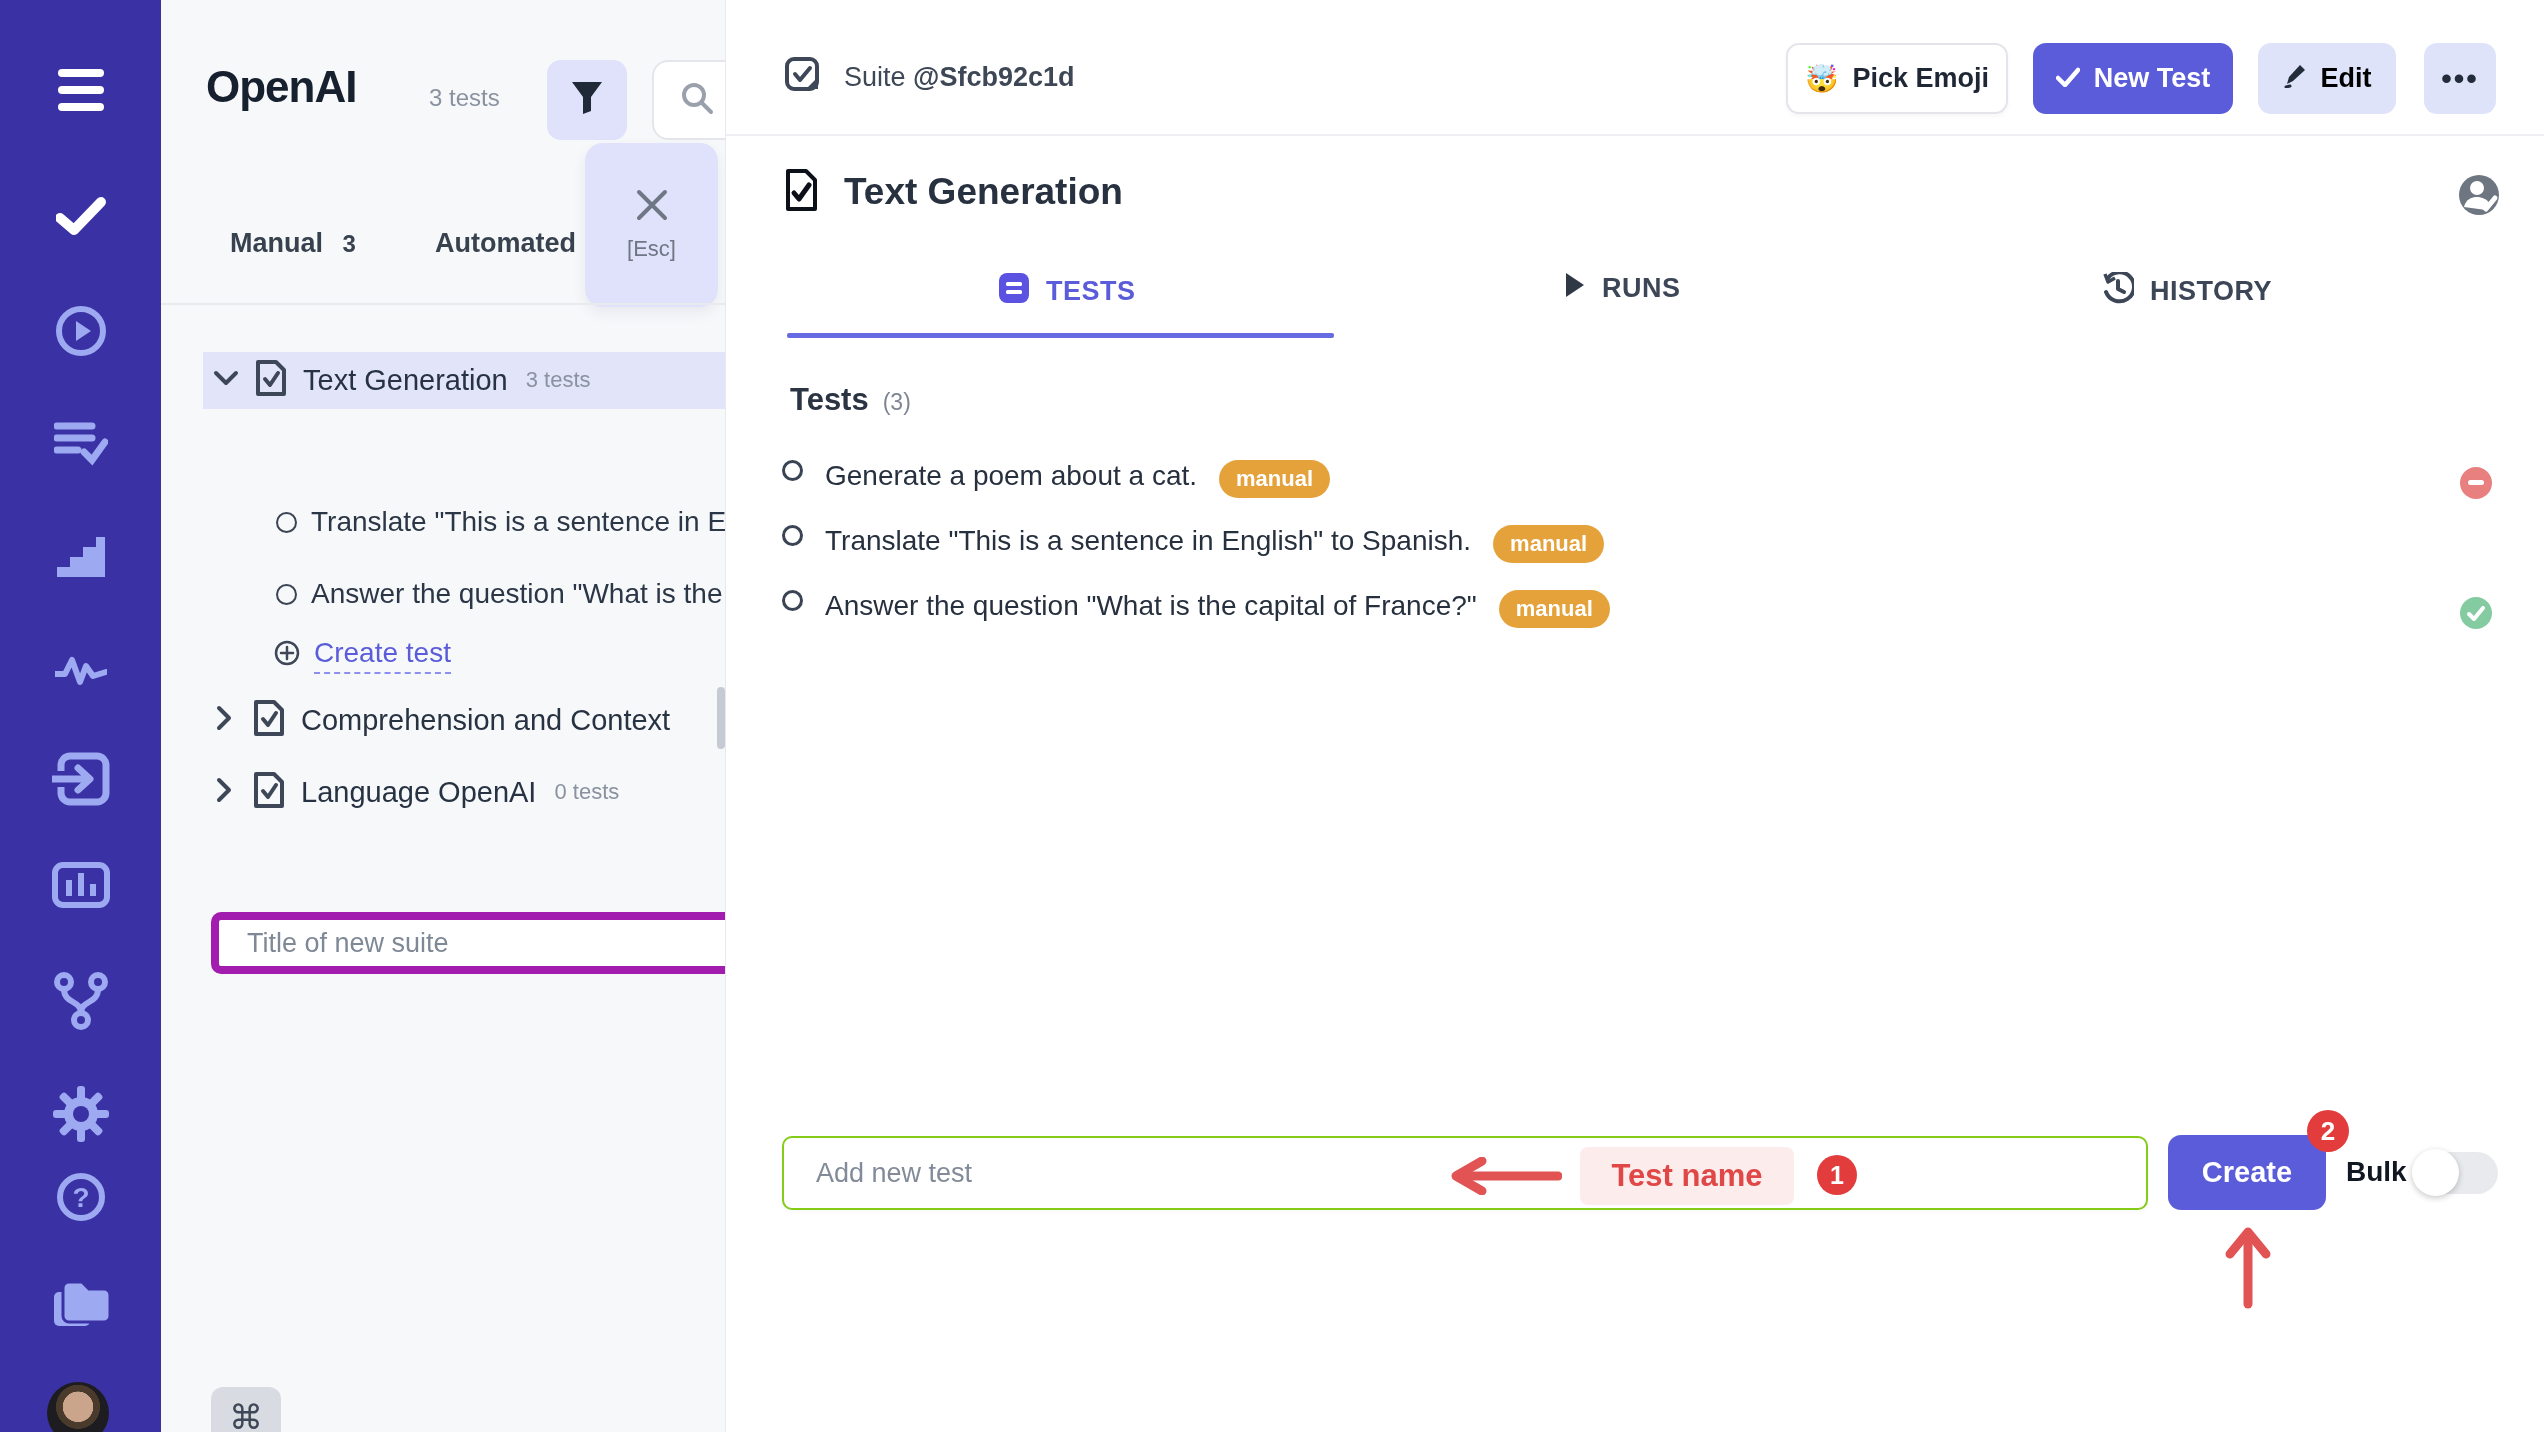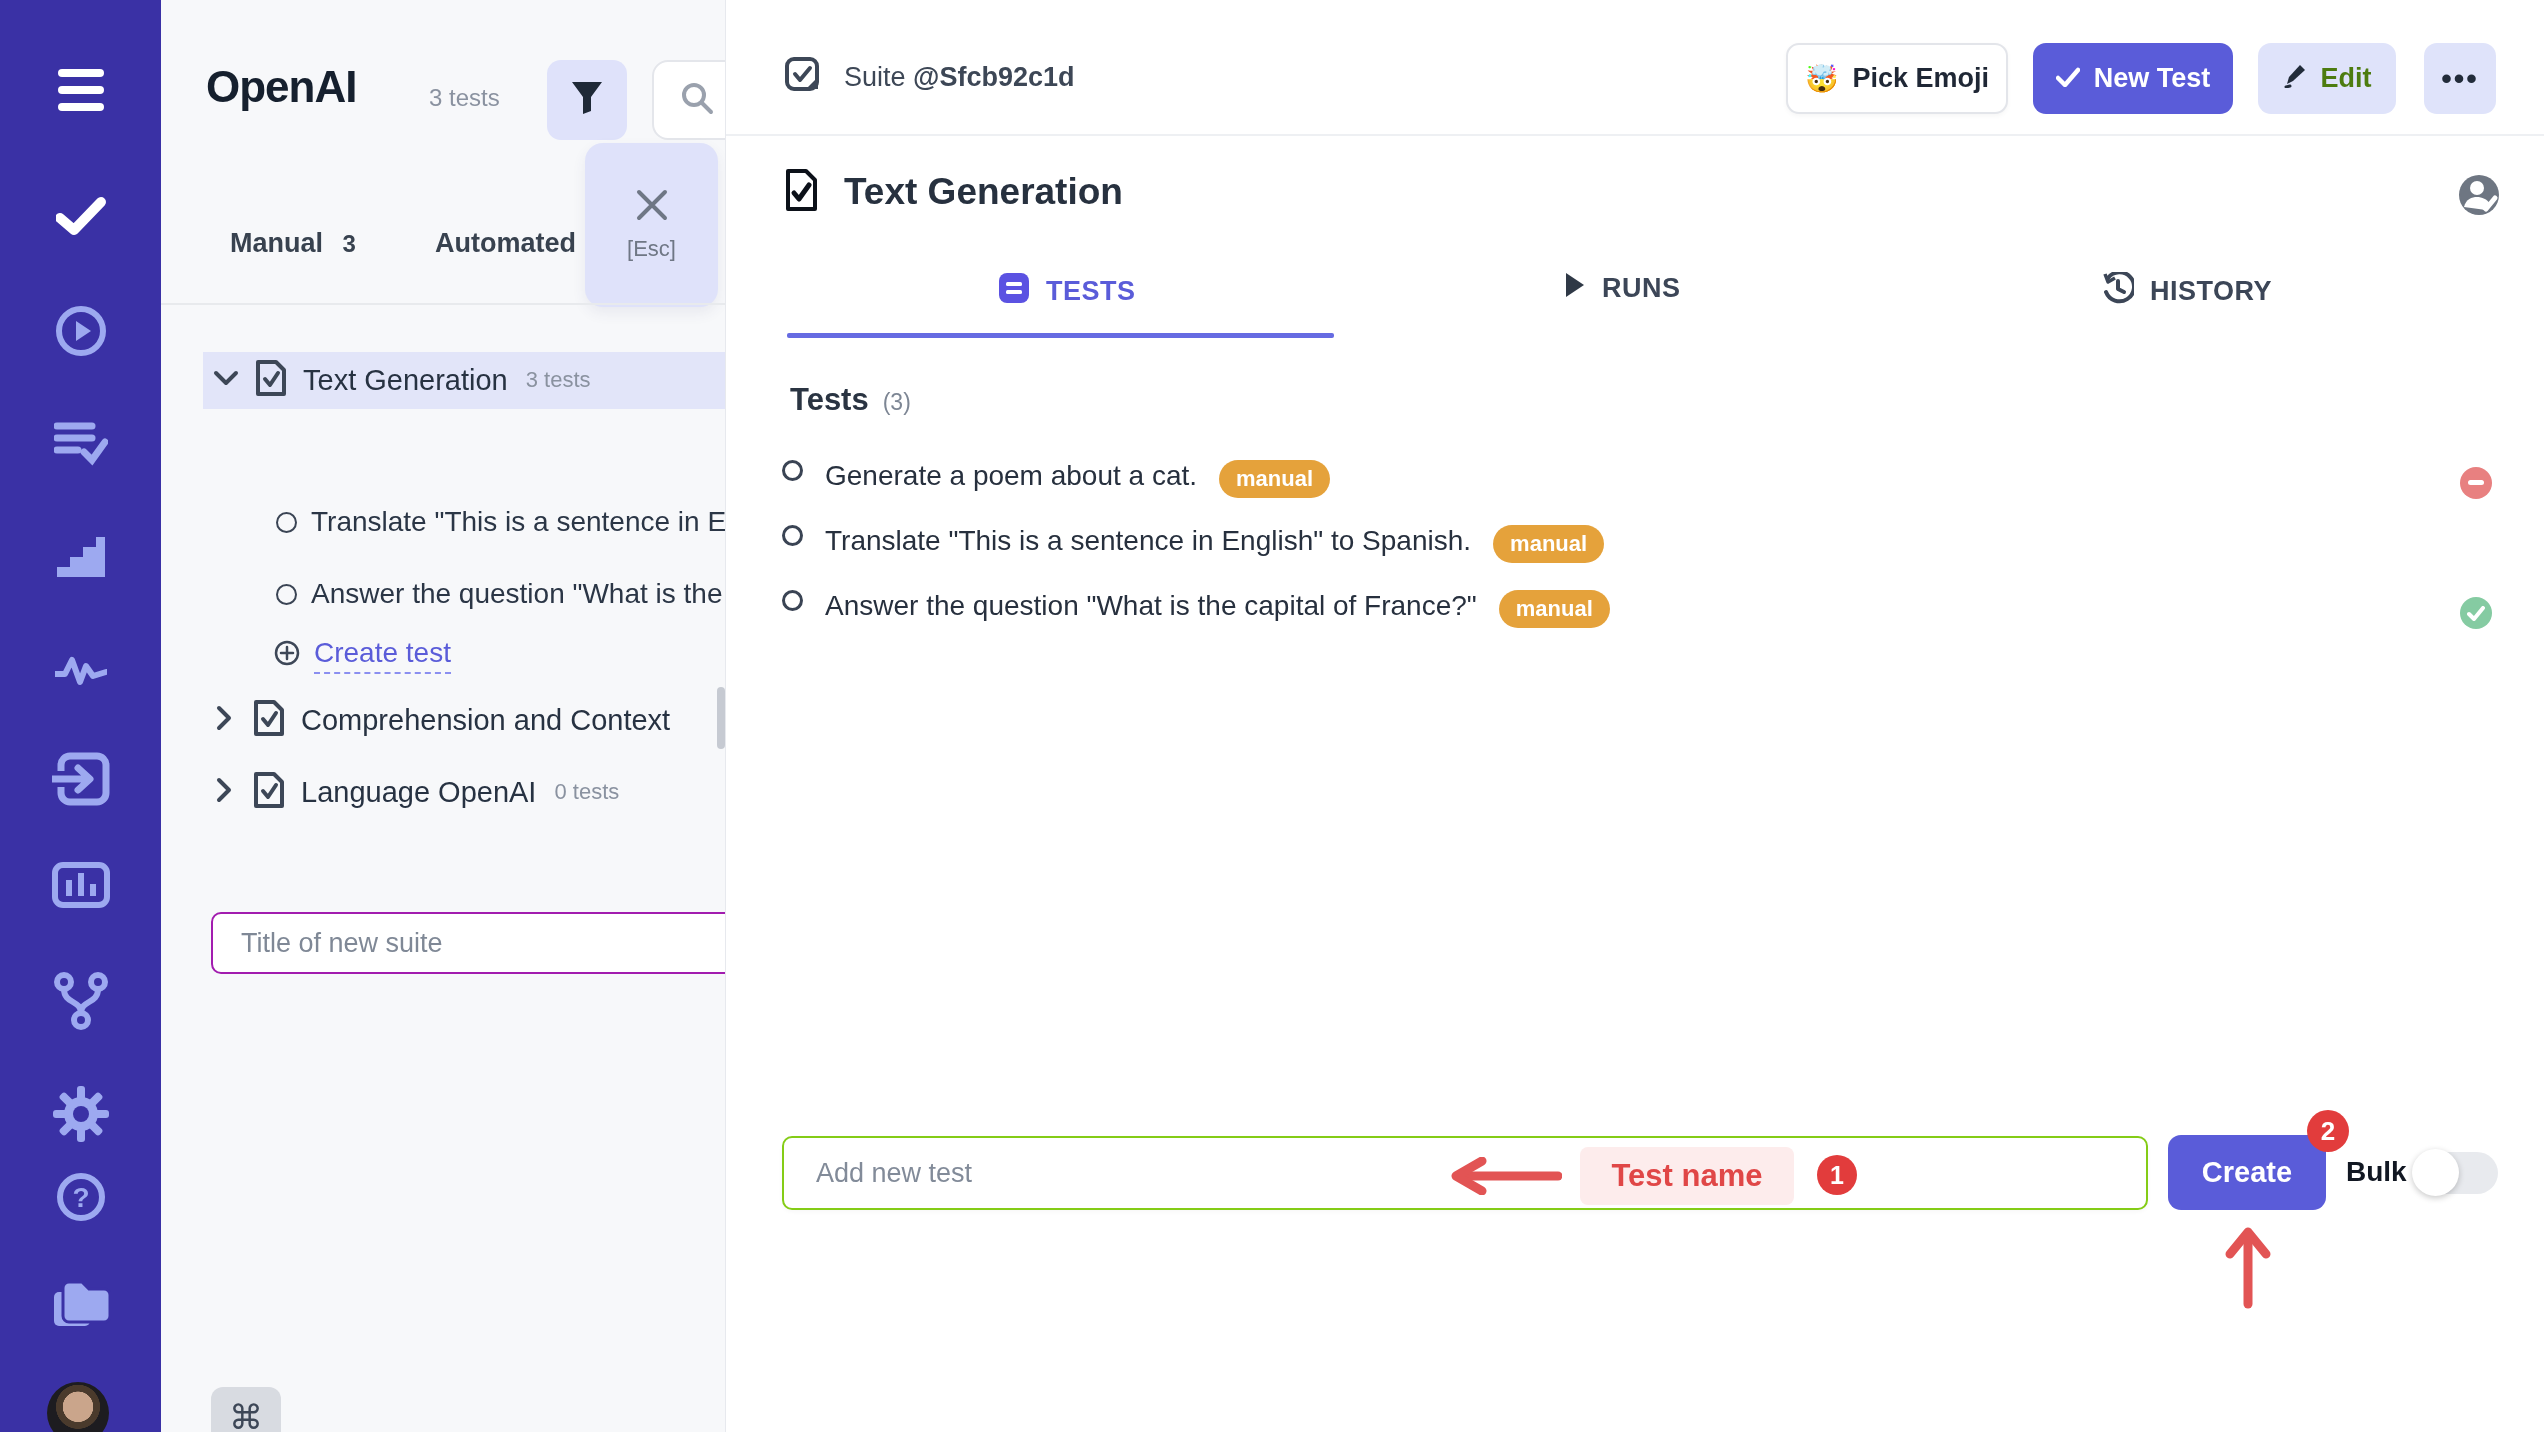--- a/index.html
+++ b/index.html
@@ -27,35 +27,35 @@
 
   .tree-hl { left:42px; top:352px; width:523px; height:57px; background:#e2e5f9; }
   .tree-row { left:0; width:565px; height:48px; display:flex; align-items:center; white-space:nowrap; overflow:hidden; }
   .tree-root-label { font-size:29px; color:#273242; margin-right:18px; }
   .tree-root-count { font-size:22px; color:#8a92a0; }
   .tree-item-label { font-size:28px; color:#2b3646; }
   .link-create { font-size:28px; color:#5a5cd9; border-bottom:2px dashed #8b8ff0; padding-bottom:3px; }
   .tree-sib-label { font-size:29px; color:#273242; margin-right:18px; }
   .scroll-thumb { left:556px; top:687px; width:8px; height:62px; border-radius:4px; background:#c6cad2; }
 
-  .suite-input { left:50px; top:912px; width:545px; height:62px; background:#fff; border:2px solid #a21caf; border-radius:10px; font-size:27px; color:#ec4899; padding:0 28px; outline:none; }
+  .suite-input { left:50px; top:912px; width:545px; height:62px; background:#fff; border:8px solid #a21caf; border-radius:10px; font-size:27px; color:#ec4899; padding:0 28px; outline:none; }
   .suite-input::placeholder { color:#7f8896; }
   .cmd-btn { left:50px; top:1387px; width:70px; height:60px; background:#d8dbe1; border-radius:12px; display:flex; align-items:center; justify-content:center; font-size:34px; color:#3d4757; }
 
   
   .main { left:726px; top:0; width:1818px; height:1432px; background:#fff; }
   .suite-row { left:58px; top:56px; display:flex; align-items:center; gap:24px; }
   .suite-name { font-size:27px; color:#3d4756; }
   .suite-name b { font-weight:bold; }
   .hdr-div { left:0; top:134px; width:1818px; height:2px; background:#eef0f3; }
 
   .btn { display:flex; align-items:center; justify-content:center; gap:14px; border-radius:13px; font-size:27px; font-weight:600; cursor:pointer; }
   .btn-emoji { left:1060px; top:43px; width:222px; height:71px; background:#fff; border:2px solid #e3e5ea; color:#1f2735; box-shadow:0 2px 5px rgba(0,0,0,.04); }
   .btn-new { left:1307px; top:43px; width:200px; height:71px; background:#5a5cd9; color:#fff; }
-  .btn-edit { left:1532px; top:43px; width:138px; height:71px; background:#dfe3fa; color:#4d7c0f; }
+  .btn-edit { left:1532px; top:43px; width:138px; height:71px; background:#dfe3fa; color:#000000; }
   .btn-more { left:1698px; top:43px; width:72px; height:71px; background:#dfe3fa; color:#222c3a; font-size:30px; letter-spacing:2px; }
 
   .page-title-row { left:58px; top:168px; display:flex; align-items:center; gap:26px; }
   .page-title { font-size:37px; font-weight:bold; color:#27313f; }
   .avatar-check { left:1732px; top:174px; }
 
   .mtab { top:272px; display:flex; align-items:center; gap:16px; font-size:27px; font-weight:bold; letter-spacing:.5px; }
   .mtab-tests { left:272px; color:#5a5cd9; }
   .mtab-runs  { left:838px; color:#3c4657; }
   .mtab-hist  { left:1376px; color:#3c4657; }

